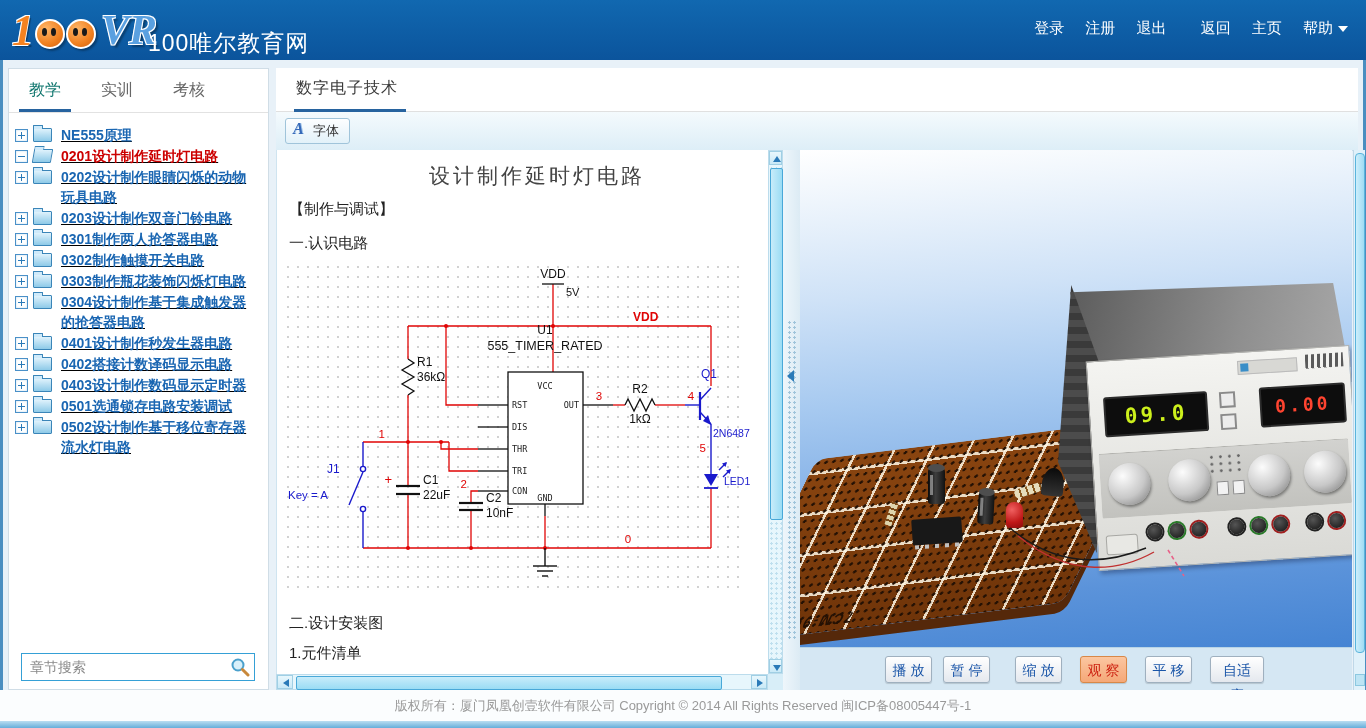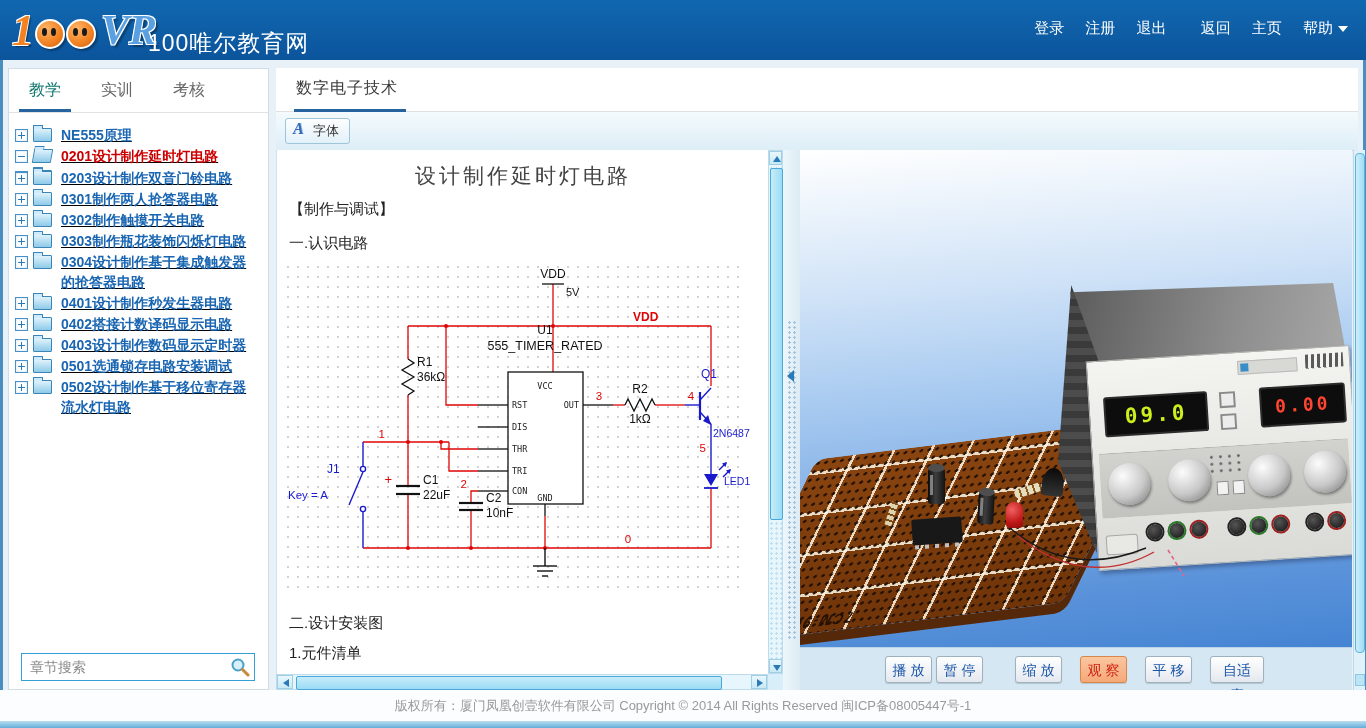--- a/index.html
+++ b/index.html
@@ -74,21 +74,21 @@
            background:linear-gradient(#f4fafd,#ddeef7);border-bottom:1px solid #c8dcea;}
   #font-btn{position:absolute;left:9px;top:6px;height:24px;padding:0 10px 0 27px;line-height:24px;
       border:1px solid #a0c4da;border-radius:3px;background:linear-gradient(#fdfeff,#e2f1f9);
       font-size:13px;color:#333;cursor:pointer;}
   #font-ic{position:absolute;left:7px;top:1px;font:italic bold 16px "Liberation Serif",serif;color:#3568b8;
       text-shadow:1px 0 0 #9cc0e8;}
 
   
   #docpanel{position:absolute;left:276px;top:150px;width:507px;height:540px;background:#fff;
             border-left:1px solid #cfe4f0;box-sizing:border-box;}
-  #doccontent{position:absolute;left:0;top:0;width:492px;height:524px;overflow:hidden;background:#fff;}
+  #doccontent{position:absolute;left:0;top:0;width:492px;height:524px;overflow:hidden;background:#fff;padding-left:28px;}
   #doc-title{position:absolute;left:0;top:12px;width:100%;text-align:center;font-size:21px;color:#444;
              letter-spacing:3px;font-family:"Liberation Serif","DejaVu Serif",serif;}
   .doc-h{position:absolute;left:12px;font-size:15px;color:#222;}
   #circuit{position:absolute;left:6px;top:112px;}
   
   .sb-btn{position:absolute;background:linear-gradient(#e8f7fd,#c9e9f7);border:1px solid #a0cfe4;box-sizing:border-box;cursor:pointer;}
   .tri{position:absolute;width:0;height:0;}
   #vscroll{position:absolute;left:768px;top:150px;width:15px;height:524px;background:#e7f6fc;
       background-image:radial-gradient(#bedfee 1px,transparent 1.2px);background-size:5px 5px;
       border:1px solid #bcdcec;box-sizing:border-box;}
@@ -213,21 +213,21 @@
 <div id="sidebar">
   <div id="stabs">
     <div class="s-tab active">教学</div>
     <div class="s-tab">实训</div>
     <div class="s-tab">考核</div>
   </div>
   <div id="tree">
     <ul>
       <li><span class="expander plus"></span><span class="folder"></span><span>NE555原理</span></li>
       <li class="sel"><span class="expander"></span><span class="folder open"></span><span>0201设计制作延时灯电路</span></li>
-      <li><span class="expander plus"></span><span class="folder"></span></li>
+      <li><span class="expander plus"></span><span class="folder"></span><span>0202设计制作眼睛闪烁的动物玩具电路</span></li>
       <li><span class="expander plus"></span><span class="folder"></span><span>0203设计制作双音门铃电路</span></li>
       <li><span class="expander plus"></span><span class="folder"></span><span>0301制作两人抢答器电路</span></li>
       <li><span class="expander plus"></span><span class="folder"></span><span>0302制作触摸开关电路</span></li>
       <li><span class="expander plus"></span><span class="folder"></span><span>0303制作瓶花装饰闪烁灯电路</span></li>
       <li><span class="expander plus"></span><span class="folder"></span><span>0304设计制作基于集成触发器的抢答器电路</span></li>
       <li><span class="expander plus"></span><span class="folder"></span><span>0401设计制作秒发生器电路</span></li>
       <li><span class="expander plus"></span><span class="folder"></span><span>0402搭接计数译码显示电路</span></li>
       <li><span class="expander plus"></span><span class="folder"></span><span>0403设计制作数码显示定时器</span></li>
       <li><span class="expander plus"></span><span class="folder"></span><span>0501选通锁存电路安装调试</span></li>
       <li><span class="expander plus"></span><span class="folder"></span><span>0502设计制作基于移位寄存器流水灯电路</span></li>
@@ -472,21 +472,21 @@
 
   <svg width="552" height="497" style="position:absolute;left:0;top:0;pointer-events:none;">
     <path d="M210,378 C 262,422 312,412 346,398" stroke="#1a1a1a" stroke-width="1.4" fill="none"></path>
     <path d="M218,386 C 272,430 322,420 354,402" stroke="#c03030" stroke-width="1.4" fill="none"></path>
     <path d="M368,400 l16,26" stroke="#e86088" stroke-width="1.6" stroke-dasharray="4,3" fill="none"></path>
   </svg>
 </div>
 
 <div id="controls">
   <button class="vbtn" style="left:85px;">播 放</button>
-  <button class="vbtn" style="left:136px;">暂 停</button>
+  <button class="vbtn" style="left:143px;">暂 停</button>
   <button class="vbtn" style="left:215px;">缩 放</button>
   <button class="vbtn active" style="left:280px;">观 察</button>
   <button class="vbtn" style="left:345px;">平 移</button>
   <button class="vbtn" style="left:410px;width:54px;">自适应</button>
 </div>
 
 <div id="rscroll">
   <div id="rthumb"></div>
   <div id="rsb-box"></div>
 </div>

